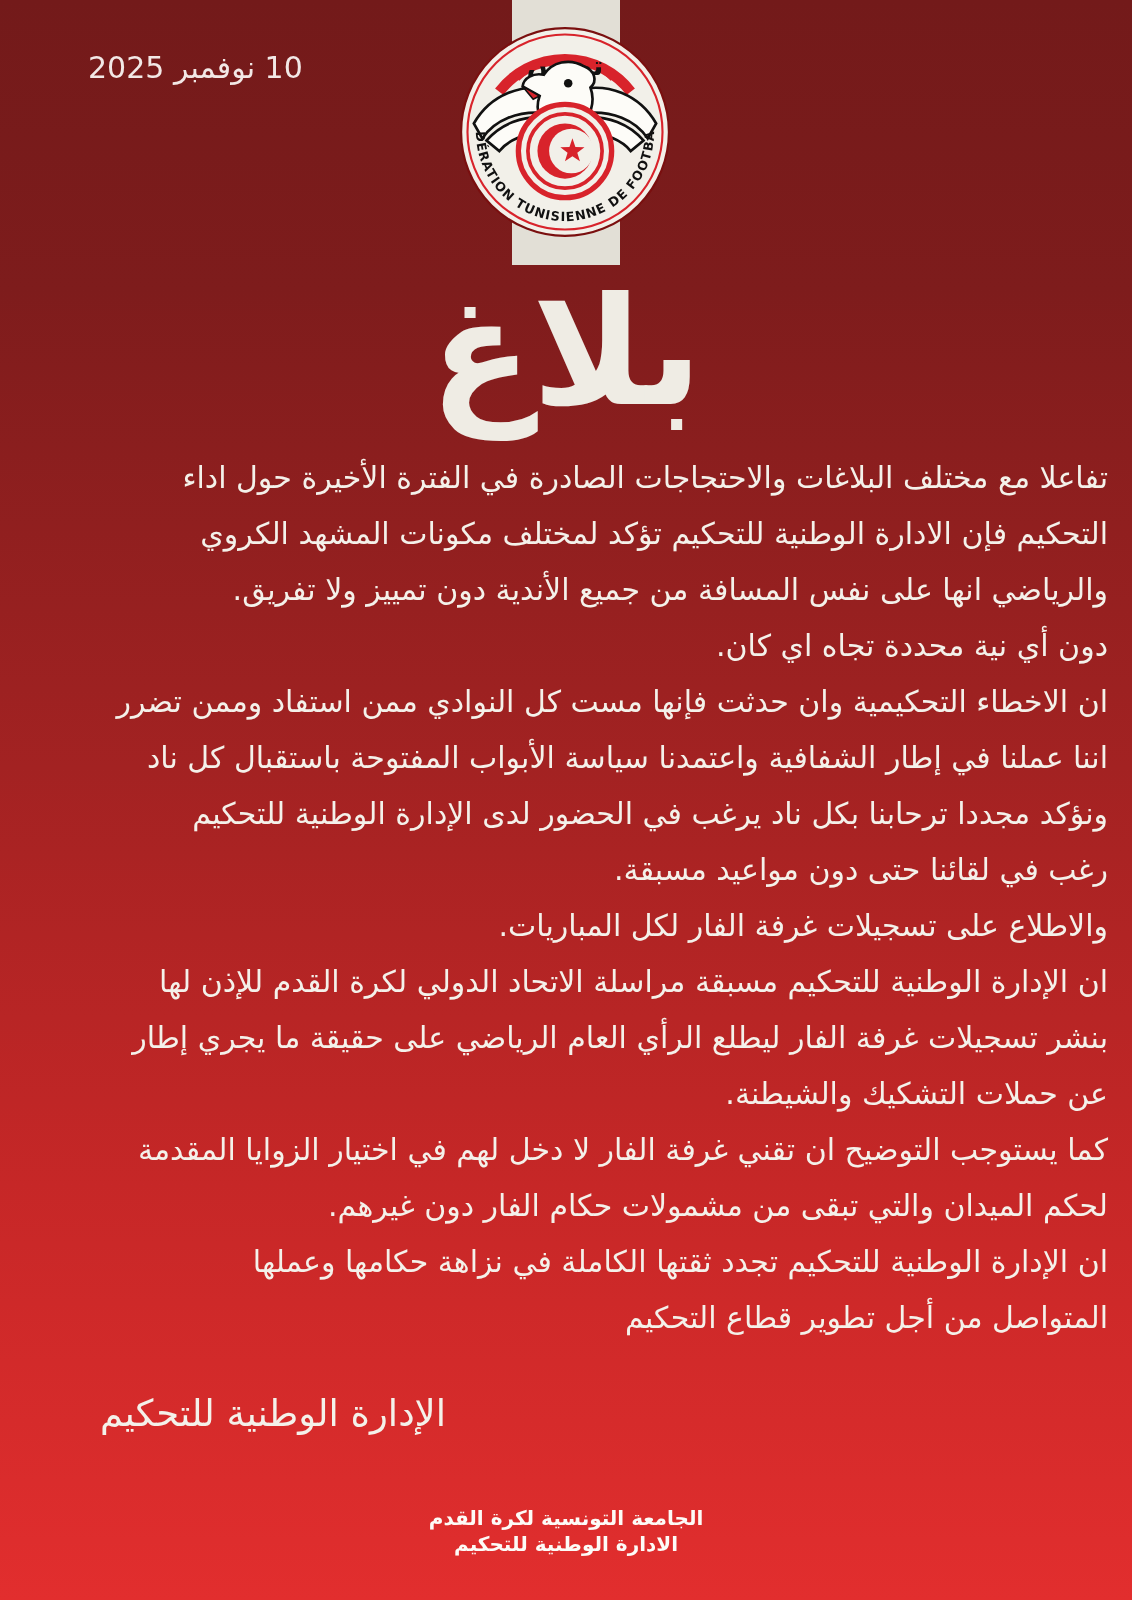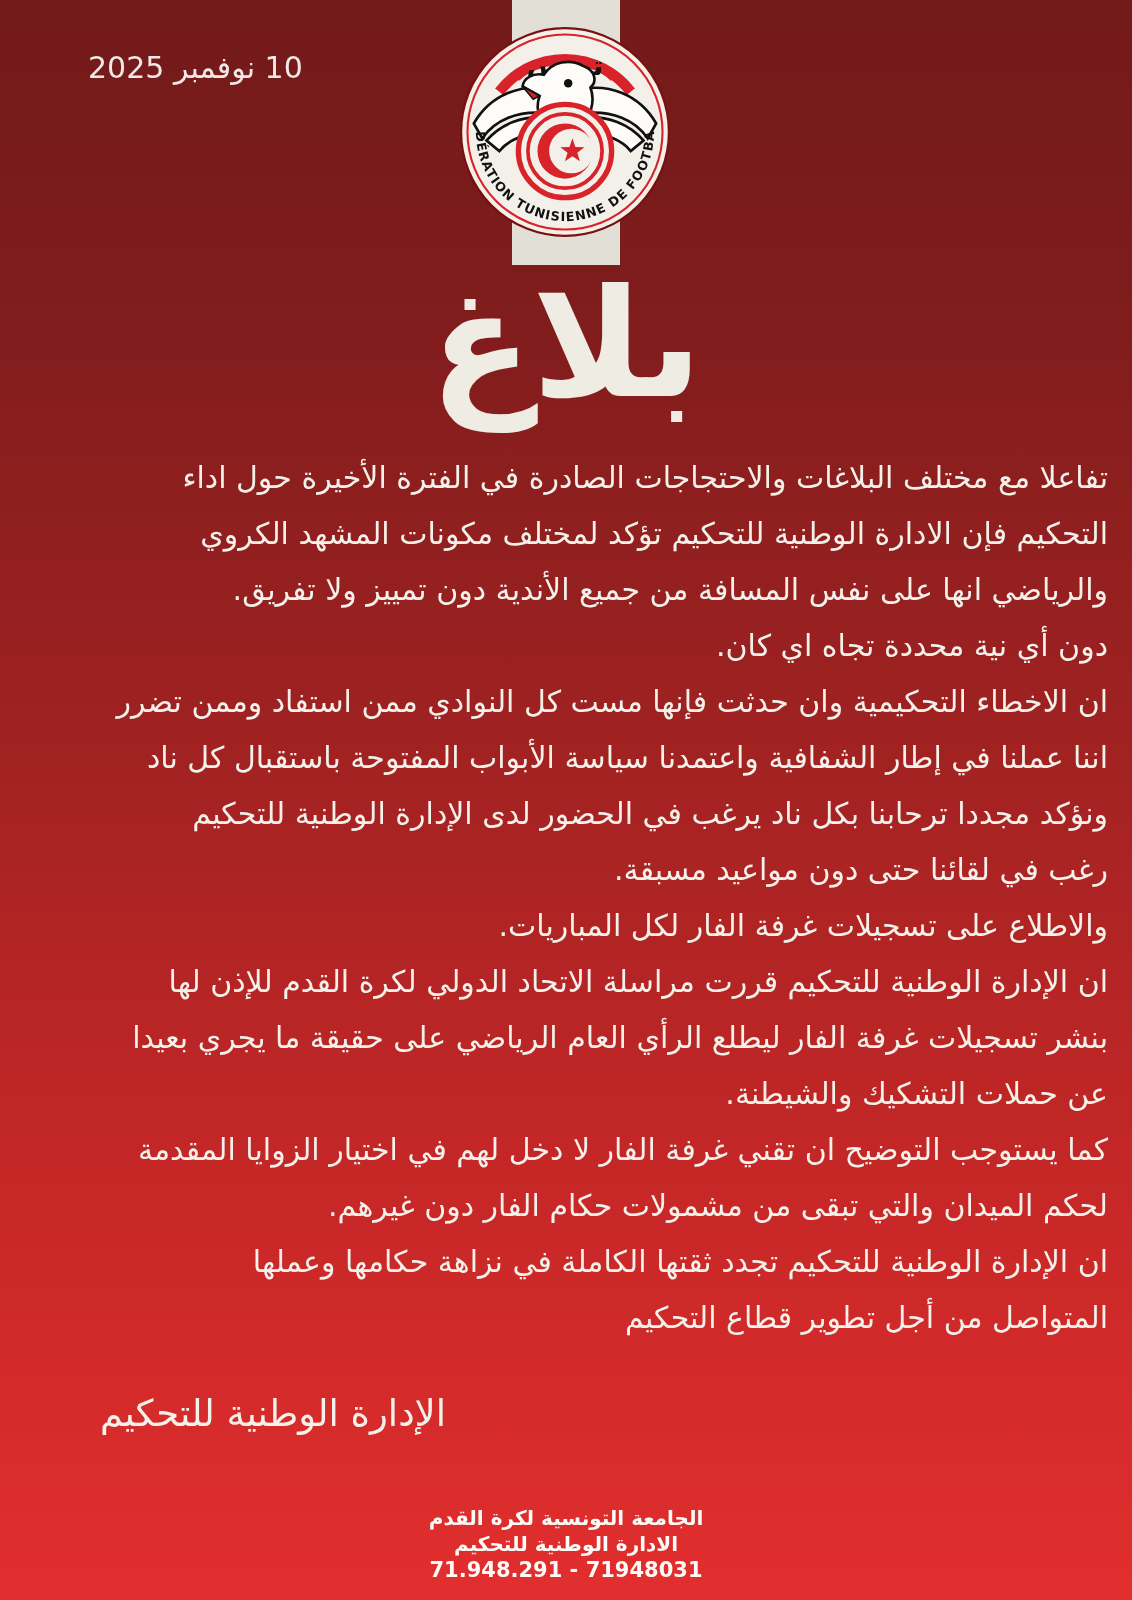--- a/index.html
+++ b/index.html
@@ -19,21 +19,21 @@
   .logo-wrap{
     position:absolute;left:459px;top:26px;
     width:212px;height:212px;
   }
   .date{
     position:absolute;top:50px;left:88px;
     direction:rtl;
     color:#f2e8e6;font-size:30px;letter-spacing:0.5px;
   }
   .title{
-    position:absolute;top:244px;left:0;right:0;
+    position:absolute;top:252px;left:0;right:0;
     text-align:center;
     direction:rtl;
     color:#efece4;
     font-size:150px;font-weight:bold;line-height:200px;
   }
   .body-text{
     position:absolute;top:450px;left:22px;right:24px;
     direction:rtl;text-align:right;
     color:#f4f1ea;
     font-size:30px;line-height:56px;
@@ -104,30 +104,29 @@
   <div class="body-text">
     <div class="body-line">تفاعلا مع مختلف البلاغات والاحتجاجات الصادرة في الفترة الأخيرة حول اداء</div>
     <div class="body-line">التحكيم فإن الادارة الوطنية للتحكيم تؤكد لمختلف مكونات المشهد الكروي</div>
     <div class="body-line">والرياضي انها على نفس المسافة من جميع الأندية دون تمييز ولا تفريق.</div>
     <div class="body-line">دون أي نية محددة تجاه اي كان.</div>
     <div class="body-line">ان الاخطاء التحكيمية وان حدثت فإنها مست كل النوادي ممن استفاد وممن تضرر</div>
     <div class="body-line">اننا عملنا في إطار الشفافية واعتمدنا سياسة الأبواب المفتوحة باستقبال كل ناد</div>
     <div class="body-line">ونؤكد مجددا ترحابنا بكل ناد يرغب في الحضور لدى الإدارة الوطنية للتحكيم</div>
     <div class="body-line">رغب في لقائنا حتى دون مواعيد مسبقة.</div>
     <div class="body-line">والاطلاع على تسجيلات غرفة الفار لكل المباريات.</div>
-    <div class="body-line">ان الإدارة الوطنية للتحكيم قررت مراسلة الاتحاد الدولي لكرة القدم للإذن لها</div>
-    <div class="body-line">بنشر تسجيلات غرفة الفار ليطلع الرأي العام الرياضي على حقيقة ما يجري بعيدا</div>
+    <div class="body-line">ان الإدارة الوطنية للتحكيم مسبقة مراسلة الاتحاد الدولي لكرة القدم للإذن لها</div>
+    <div class="body-line">بنشر تسجيلات غرفة الفار ليطلع الرأي العام الرياضي على حقيقة ما يجري إطار</div>
     <div class="body-line">عن حملات التشكيك والشيطنة.</div>
     <div class="body-line">كما يستوجب التوضيح ان تقني غرفة الفار لا دخل لهم في اختيار الزوايا المقدمة</div>
     <div class="body-line">لحكم الميدان والتي تبقى من مشمولات حكام الفار دون غيرهم.</div>
     <div class="body-line">ان الإدارة الوطنية للتحكيم تجدد ثقتها الكاملة في نزاهة حكامها وعملها</div>
     <div class="body-line">المتواصل من أجل تطوير قطاع التحكيم</div>
   </div>
 
   <div class="signature">الإدارة الوطنية للتحكيم</div>
 
   <div class="footer">
     <div class="footer-line">الجامعة التونسية لكرة القدم</div>
     <div class="footer-line">الادارة الوطنية للتحكيم</div>
-    <div class="footer-phone">71.948.291 - 71948031</div>
   </div>
 
 </div>
 
 </body></html>

